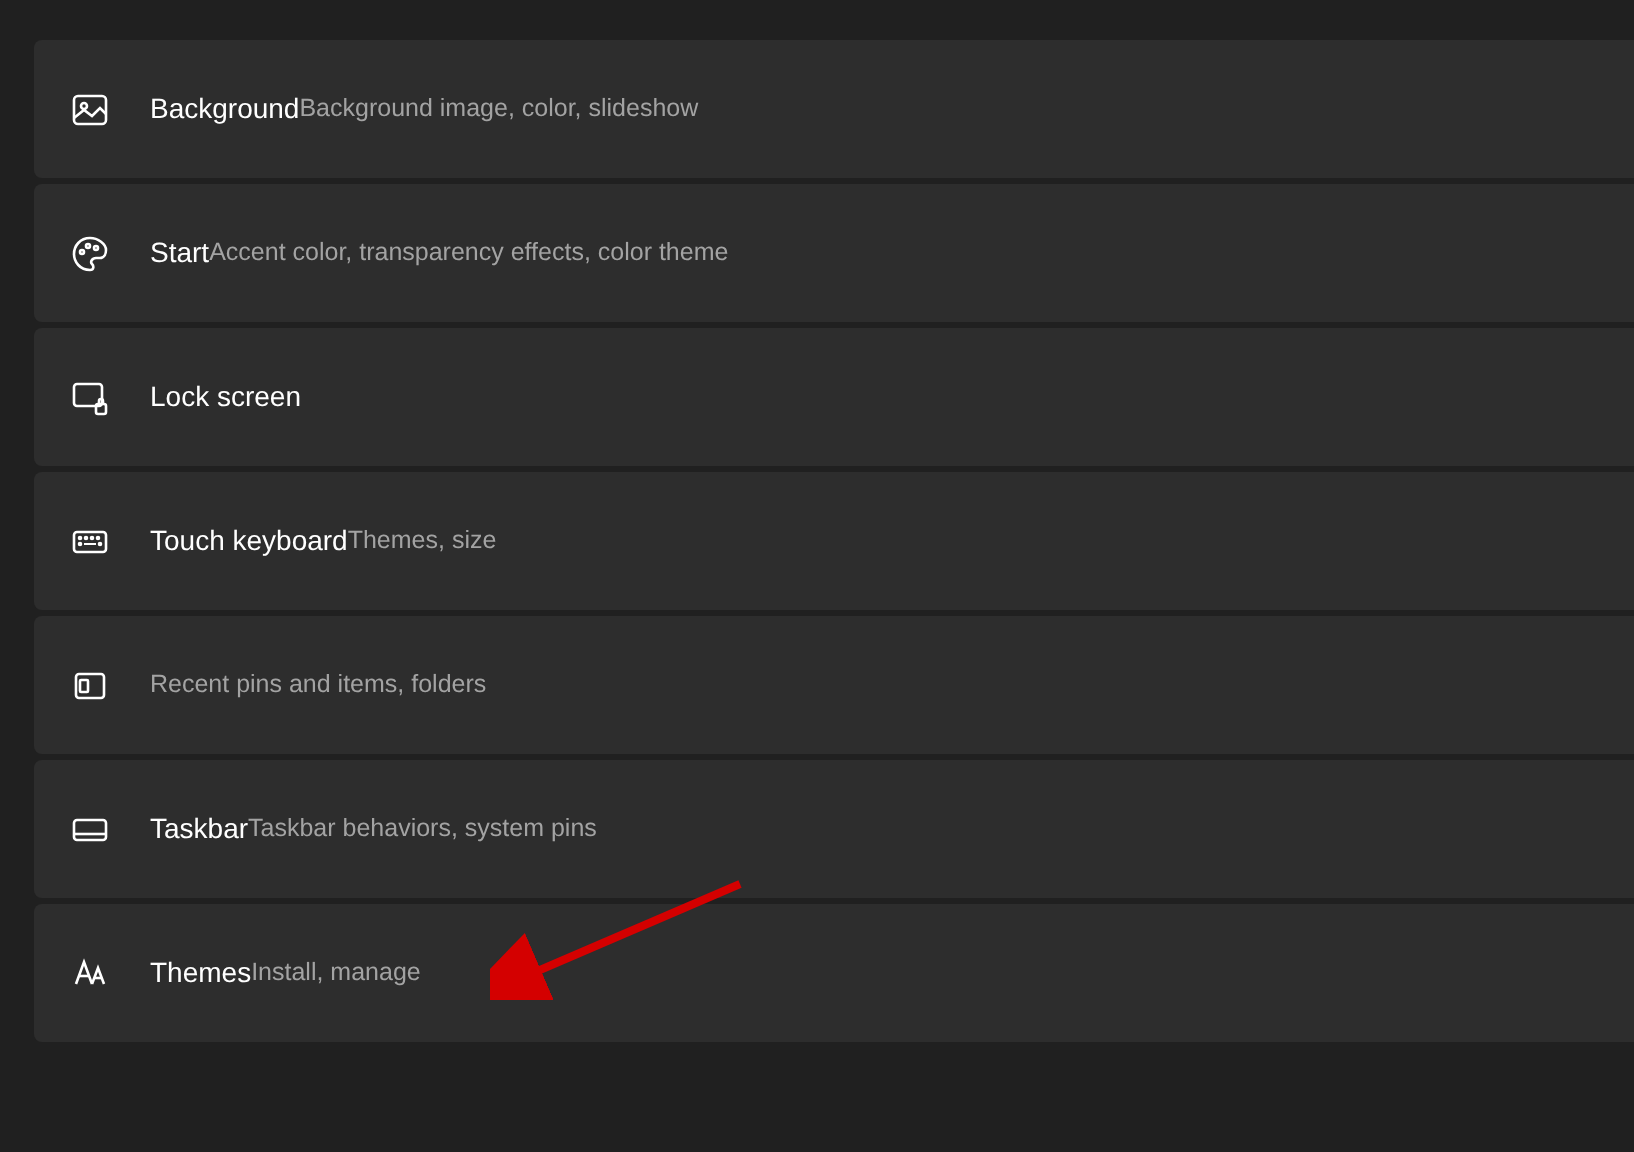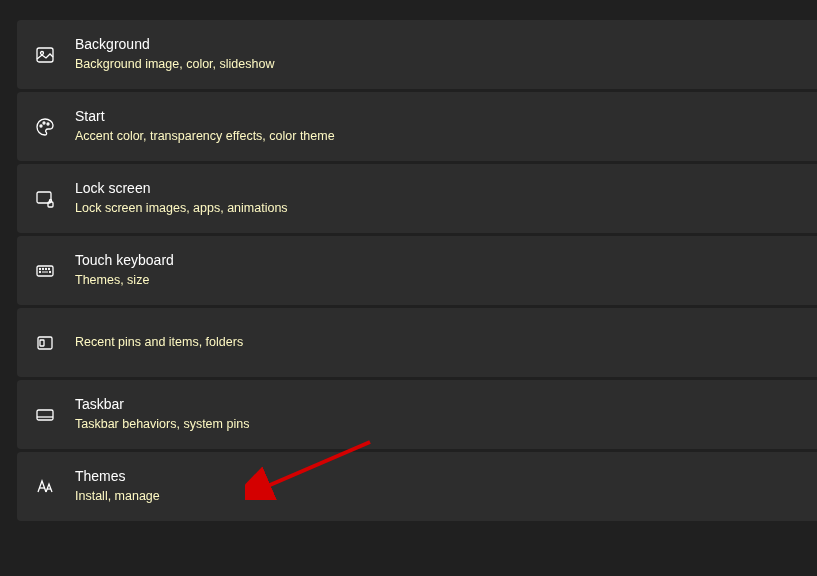--- a/index.html
+++ b/index.html
@@ -37,31 +37,31 @@
       justify-content: center;
       margin-right: 18px;
       color: #ffffff;
     }
     .icon-wrap svg {
       width: 20px;
       height: 20px;
     }
     .text-col {
       display: flex;
-      flex-direction: column;
+      flex-direction: row;
       justify-content: center;
     }
     .title {
       color: #ffffff;
       font-size: 14px;
       font-weight: 400;
       line-height: 1.4;
     }
     .subtitle {
-      color: #fef9c3;
+      color: #a3a3a3;
       font-size: 12.5px;
       font-weight: 400;
       line-height: 1.4;
       margin-top: 1px;
     }
     .arrow {
       position: absolute;
       pointer-events: none;
     }
   </style>
@@ -103,21 +103,20 @@
   <div class="item">
     <span class="icon-wrap">
       <svg viewBox="0 0 20 20" fill="none" stroke="currentColor" stroke-width="1.3">
         <rect x="2" y="3" width="14" height="11" rx="1.5"></rect>
         <rect x="13" y="13" width="5" height="5" rx="1"></rect>
         <path d="M14.5 13 V11.5 A1 1 0 0 1 16.5 11.5 V13"></path>
       </svg>
     </span>
     <div class="text-col">
       <span class="title">Lock screen</span>
-      <span class="subtitle">Lock screen images, apps, animations</span>
     </div>
   </div>
 
   <div class="item">
     <span class="icon-wrap">
       <svg viewBox="0 0 20 20" fill="none" stroke="currentColor" stroke-width="1.3">
         <rect x="2" y="5" width="16" height="10" rx="1.5"></rect>
         <circle cx="5" cy="8" r="0.5" fill="currentColor"></circle>
         <circle cx="8" cy="8" r="0.5" fill="currentColor"></circle>
         <circle cx="11" cy="8" r="0.5" fill="currentColor"></circle>

